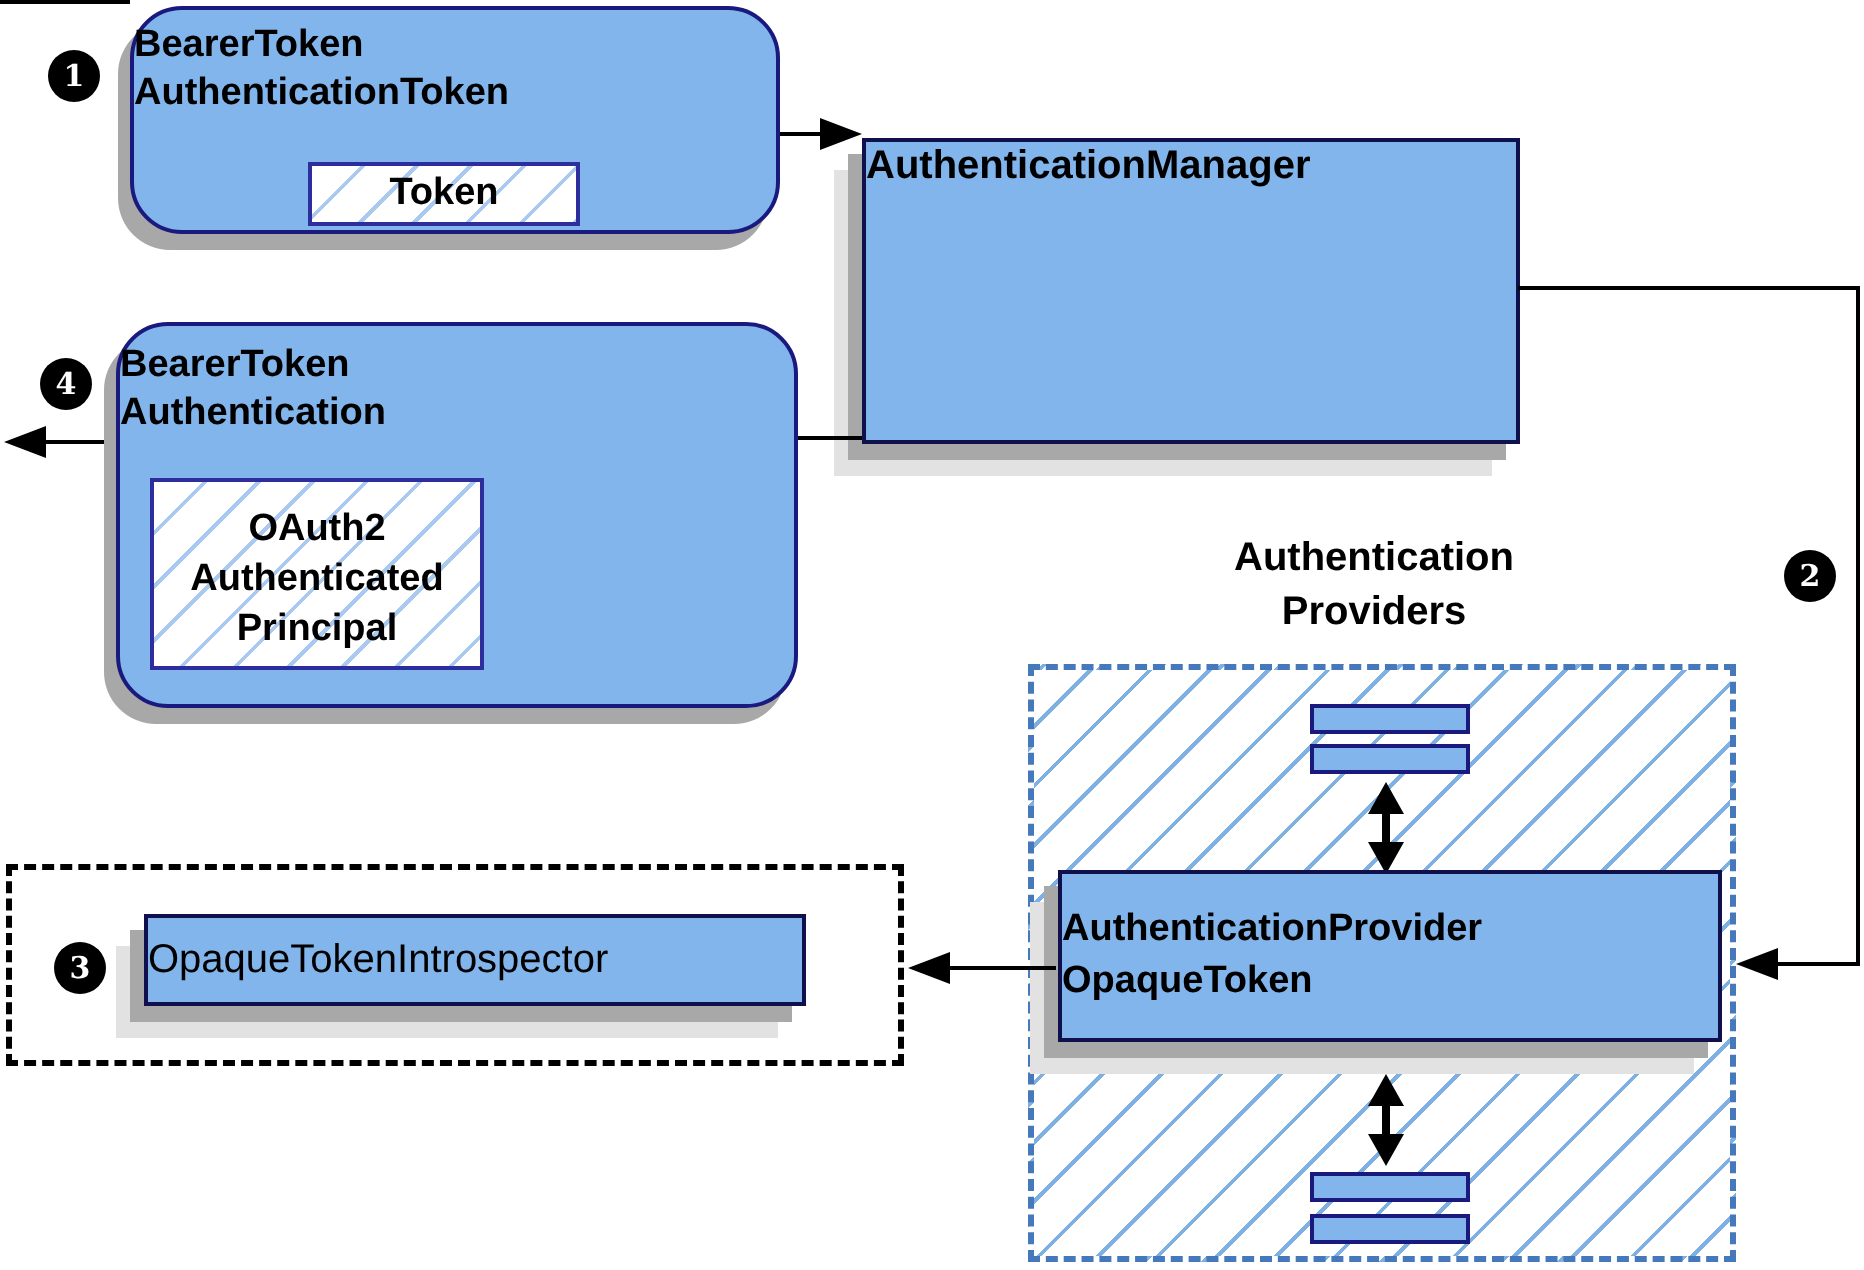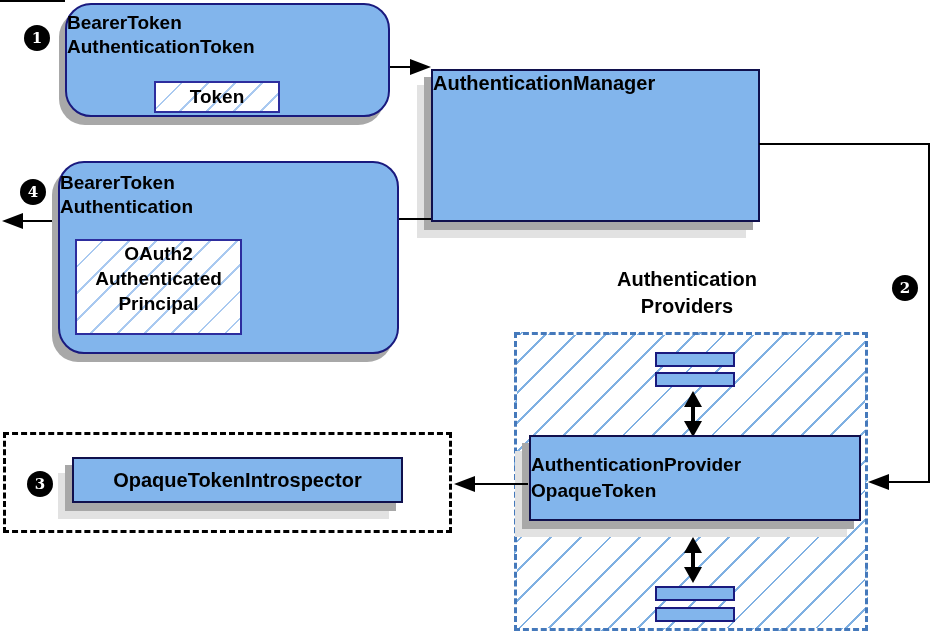--- a/index.html
+++ b/index.html
@@ -71,42 +71,42 @@
 <div class="stage">
 
   <div class="hline" style="left:0;top:65;width:65px;"></div>
   <div class="badge" style="left:24px;top:25px;">1</div>
 
   <div class="roundbox" style="left:65px;top:3px;width:325px;height:114px;">
     <div class="boxtitle" style="padding-top:6px;">
       <div>BearerToken</div>
       <div>AuthenticationToken</div>
     </div>
-    <div class="hatchbox" style="left:87px;top:76px;width:126px;height:32px;line-height:28px;">Token</div>
+    <div class="hatchbox" style="left:87px;top:76px;width:136px;height:32px;line-height:28px;">Token</div>
   </div>
 
   <div class="hline" style="left:390px;top:66px;width:22px;"></div>
   <div class="ah-right" style="left:410px;top:59px;"></div>
 
   <div class="bluebox" style="left:431px;top:69px;width:329px;height:153px;">
     <div class="boxtitle" style="font-size:20px;">AuthenticationManager</div>
   </div>
 
   <div class="hline" style="left:399px;top:218px;width:32px;"></div>
 
   <div class="badge" style="left:20px;top:179px;">4</div>
   <div class="hline" style="left:20px;top:220px;width:38px;"></div>
   <div class="ah-left" style="left:2px;top:213px;"></div>
 
   <div class="roundbox" style="left:58px;top:161px;width:341px;height:193px;">
     <div class="boxtitle" style="padding-top:8px;">
       <div>BearerToken</div>
       <div>Authentication</div>
     </div>
-    <div class="hatchbox" style="left:15px;top:76px;width:167px;height:96px;line-height:25px;">
+    <div class="hatchbox" style="left:15px;top:76px;width:167px;height:96px;padding-top:11px;line-height:25px;">
       <div>OAuth2</div>
       <div>Authenticated</div>
       <div>Principal</div>
     </div>
   </div>
 
   <div class="hline" style="left:759px;top:143px;width:171px;"></div>
   <div class="vline" style="left:928px;top:143px;height:340px;"></div>
   <div class="hline" style="left:888px;top:481px;width:42px;"></div>
   <div class="ah-left" style="left:868px;top:474px;"></div>
@@ -139,18 +139,18 @@
       <rect x="12" y="10" width="4" height="26" fill="#000"></rect>
       <polygon points="14,46 5,30 23,30" fill="#000"></polygon>
     </svg>
 
     <div class="slotbar" style="left:138px;top:251px;"></div>
     <div class="slotbar" style="left:138px;top:272px;"></div>
   </div>
 
   <div class="introspector-region" style="left:3px;top:432px;width:449px;height:101px;"></div>
   <div class="badge" style="left:27px;top:471px;">3</div>
-  <div class="bluebox" style="left:72px;top:457px;width:331px;height:46px;line-height:42px;text-align:center;font-weight:bold;font-size:20px;">OpaqueTokenIntrospector</div>
+  <div class="bluebox" style="left:72px;top:457px;width:331px;height:46px;line-height:42px;font-weight:normal;font-size:20px;">OpaqueTokenIntrospector</div>
 
   <div class="hline" style="left:474px;top:483px;width:54px;"></div>
   <div class="ah-left" style="left:454px;top:476px;"></div>
 
 </div>
 
 </body></html>

